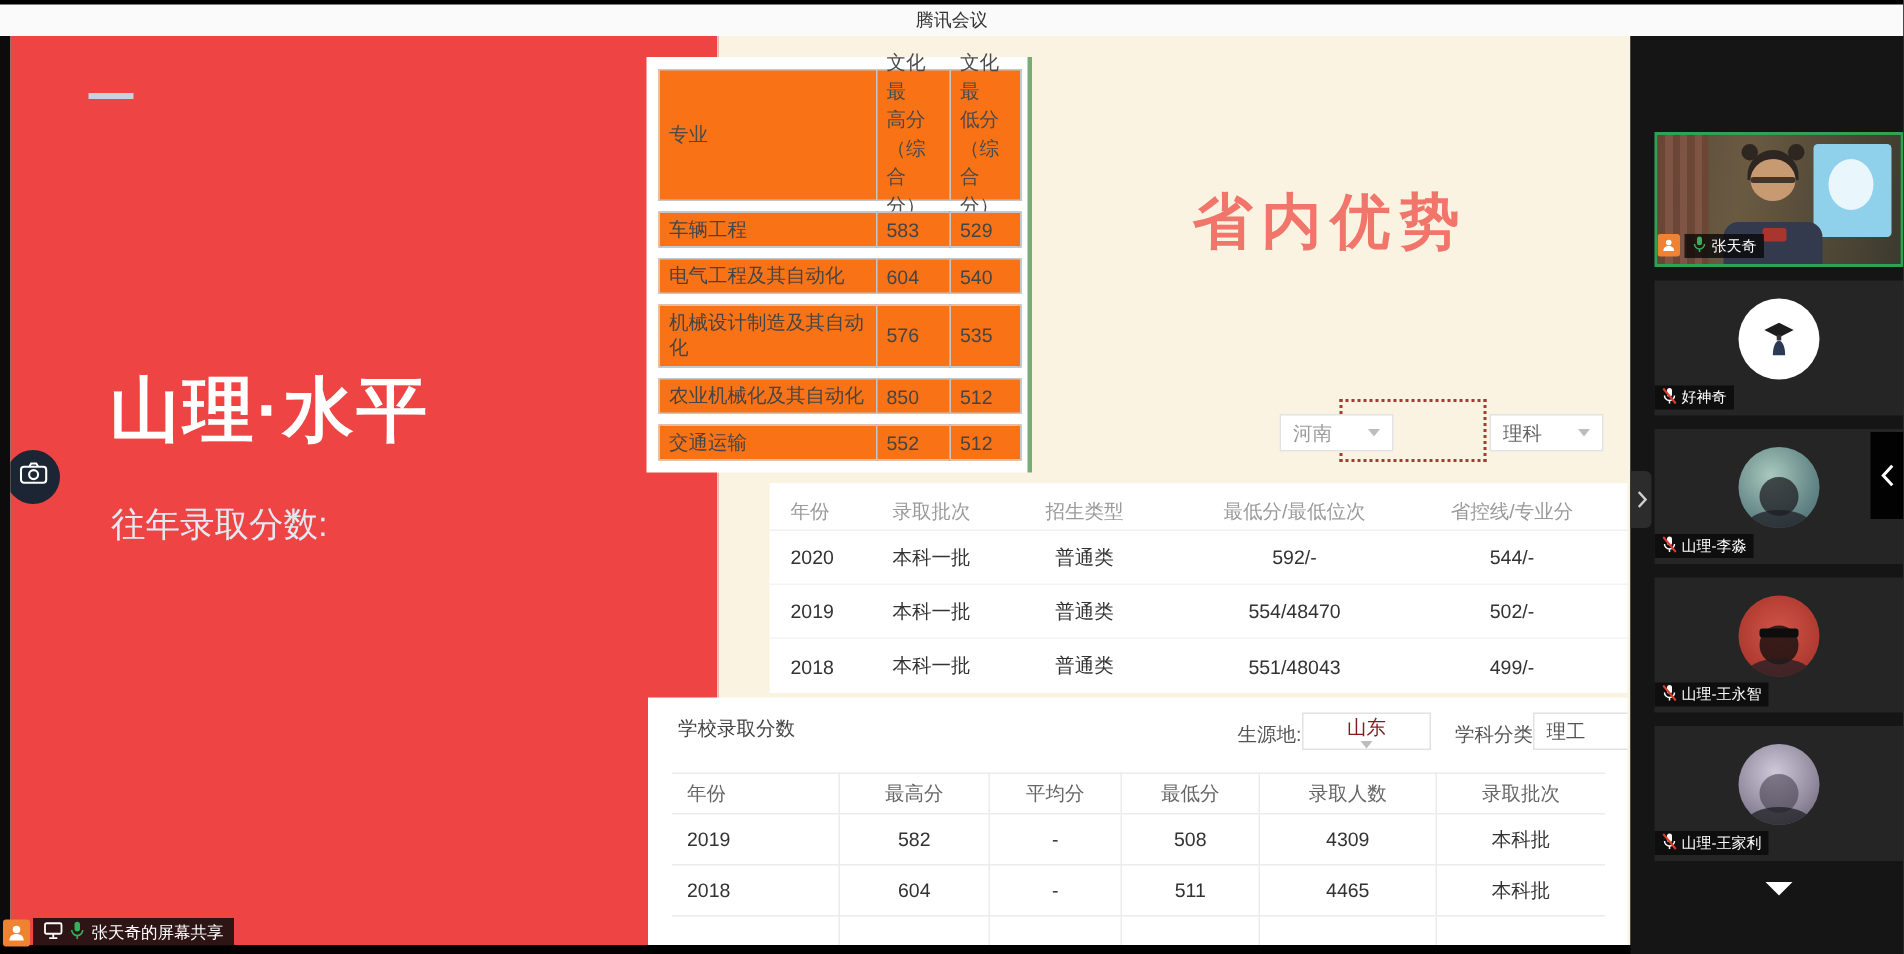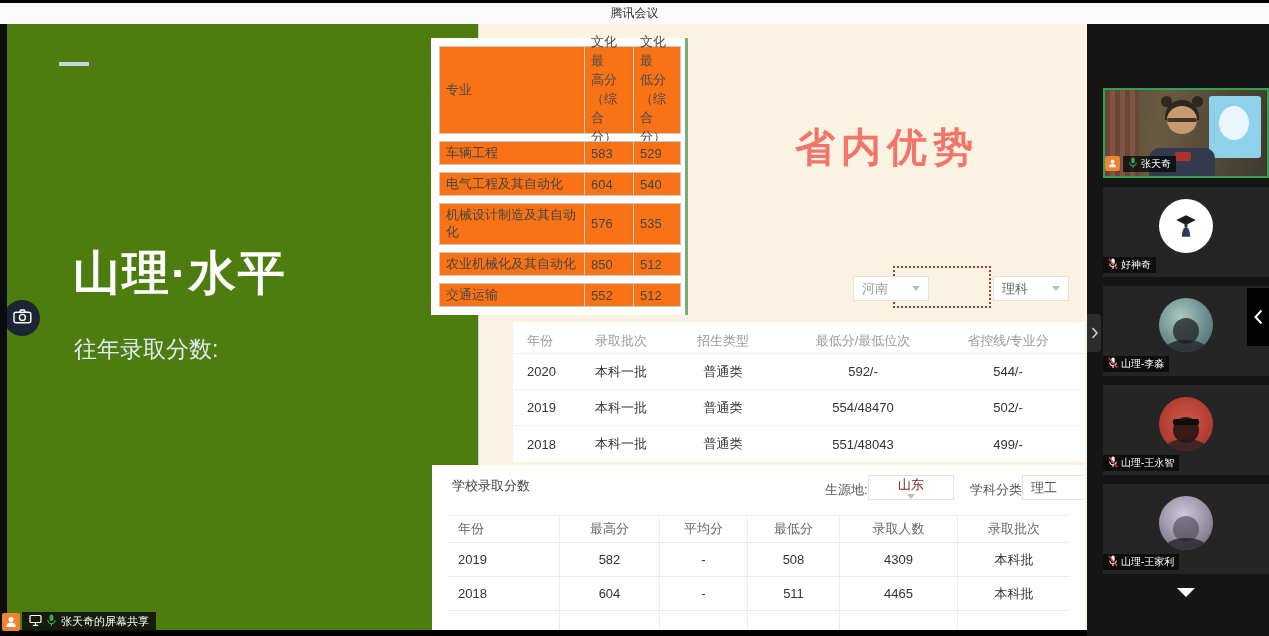--- a/index.html
+++ b/index.html
@@ -7,21 +7,21 @@
   #app{position:relative;width:1269px;height:636px;overflow:hidden;background:#0b0b0b;}
   .abs{position:absolute;}
 
   
   .topbar{left:0;top:0;width:1269px;height:24px;background:#fafafa;border-top:3px solid #000;
     display:flex;align-items:center;justify-content:center;font-size:12px;color:#333;}
 
   
   .leftstrip{left:0;top:24px;width:7px;height:606px;background:#0c0c0c;}
   .share{left:7px;top:24px;width:1080px;height:606px;background:#fbf3e2;overflow:hidden;}
-  .bluepanel{left:0;top:0;width:472px;height:606px;background:#4d7c0f;border-right:1px solid #cfd4da;}
+  .bluepanel{left:0;top:0;width:472px;height:606px;background:#ef4444;border-right:1px solid #cfd4da;}
   .dash{left:52px;top:38px;width:30px;height:4px;background:#c7d1e0;}
   .slide-title{left:66px;top:218px;font-size:47px;font-weight:bold;color:#ffffff;letter-spacing:2px;}
   .slide-sub{left:67px;top:310px;font-size:23px;color:#e3e9f2;}
   .cambtn{left:-3px;top:276px;width:36px;height:36px;border-radius:50%;background:#1b2533;
     display:flex;align-items:center;justify-content:center;z-index:6;}
 
   
   .card1{left:424px;top:14px;width:257px;height:277px;background:#fff;border-right:3px solid #76ad76;padding:8px 0 0 8px;}
   .t1row{display:flex;margin-bottom:7px;}
   .t1c{border:1px solid #c6c6c6;margin-left:-1px;font-size:13px;color:#454545;

